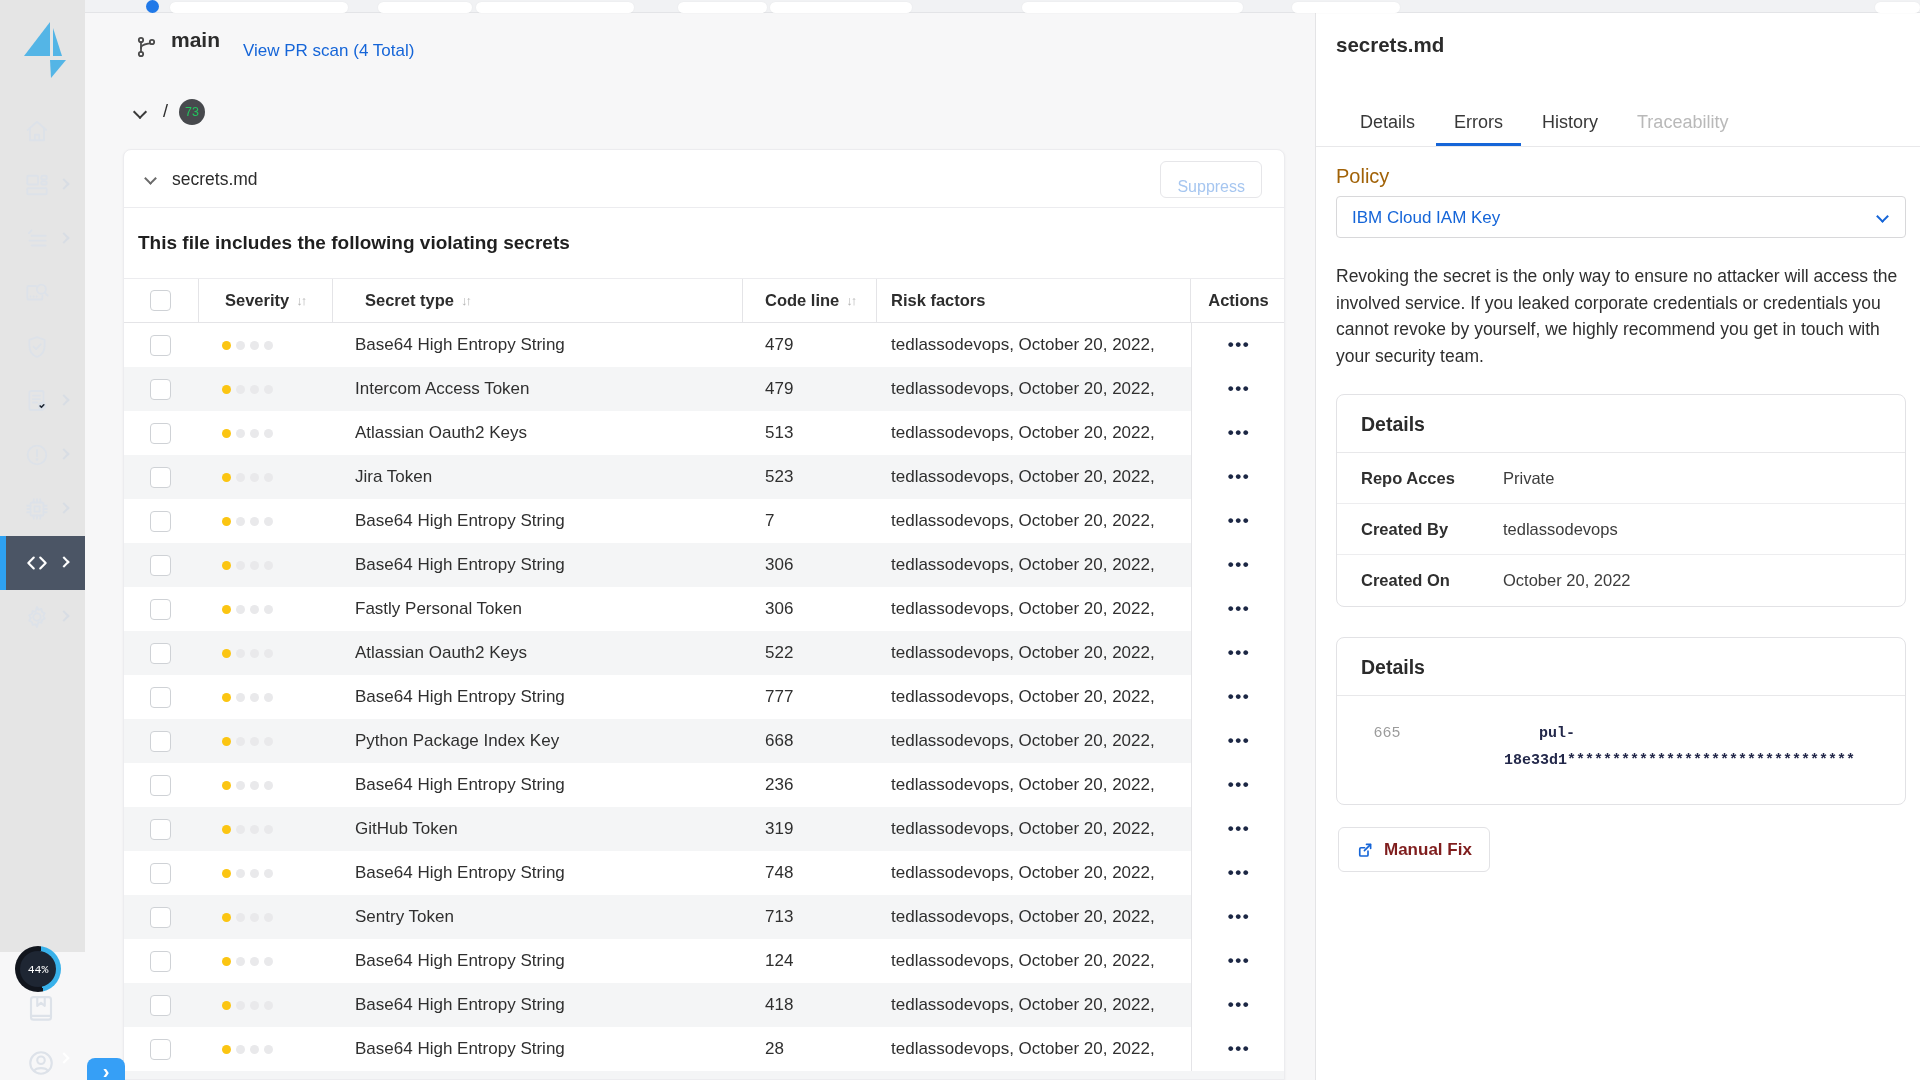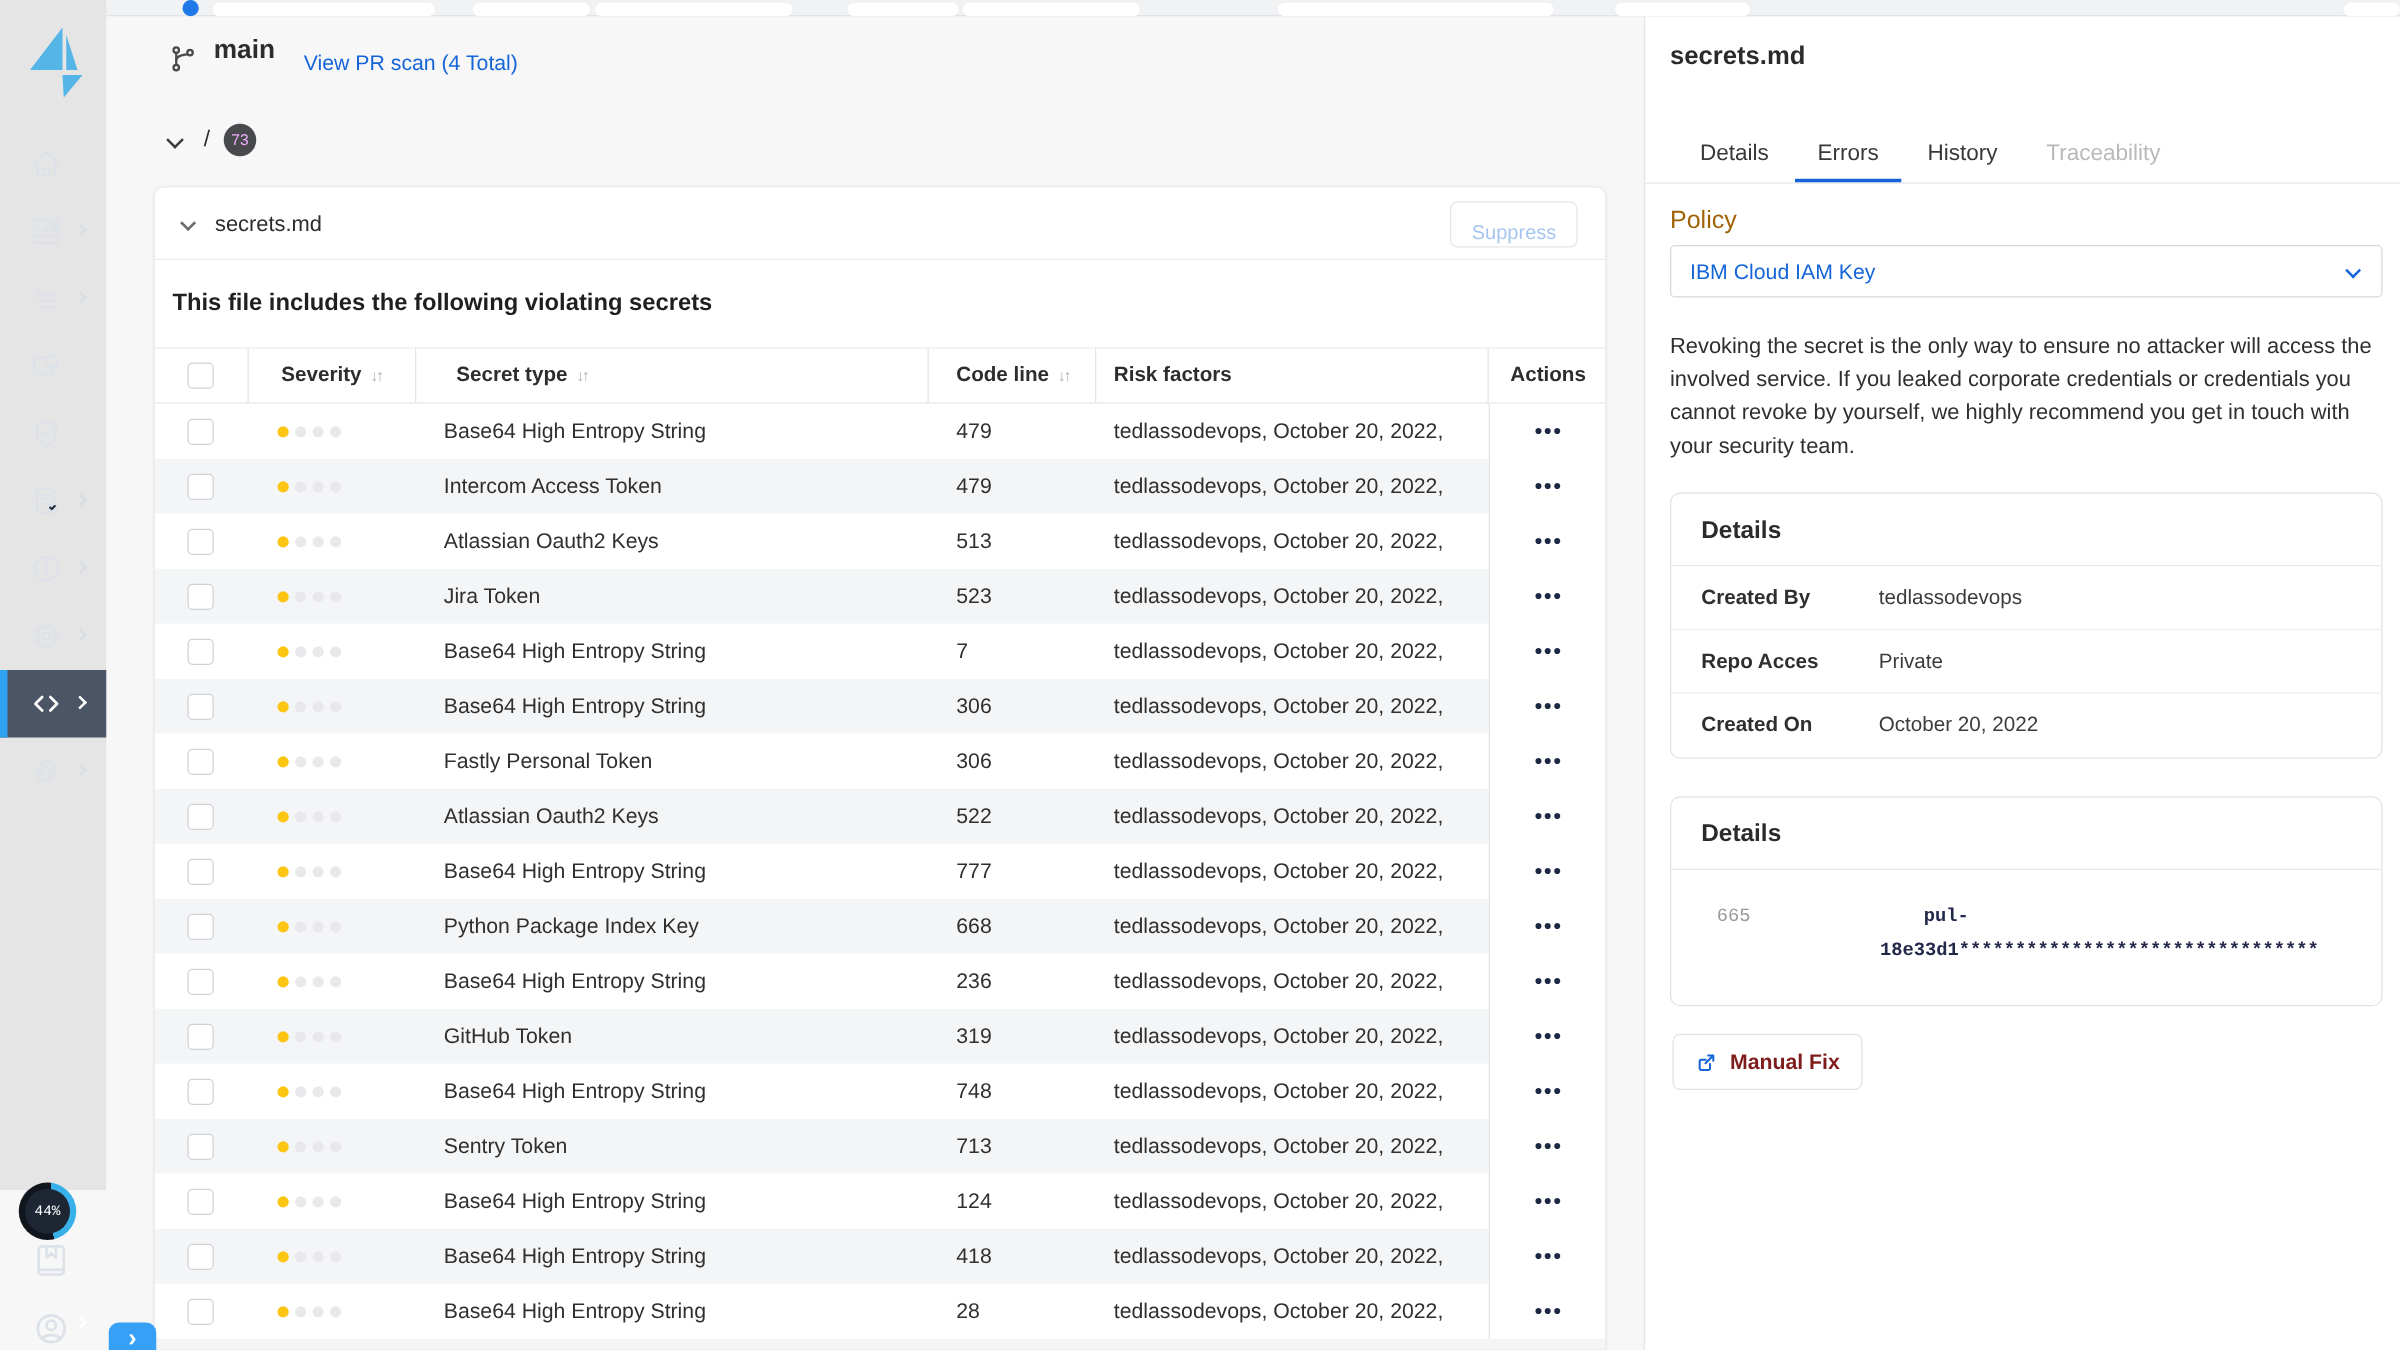--- a/index.html
+++ b/index.html
@@ -30,21 +30,21 @@
   .chat-btn { position:absolute; left:87px; top:1058px; width:38px; height:38px; border-radius:8px; background:#369ff6; z-index:60;
               color:#fff; font-size:20px; font-weight:bold; display:flex; align-items:flex-start; justify-content:center; line-height:20px; padding-top:3px; cursor:pointer; }
 
   
   .main { position:absolute; left:85px; top:13px; width:1230px; height:1067px; background:#f7f7f8; }
   .branch-icon { position:absolute; left:50px; top:22px; }
   .branch-name { position:absolute; left:86px; top:15px; font-size:21px; font-weight:bold; color:#2c2c2c; }
   .pr-link { position:absolute; left:158px; top:28px; font-size:17px; color:#1565d8; cursor:pointer; }
   .bc-chev { position:absolute; left:50px; top:94px; width:10px; height:10px; border-right:2px solid #3a3a3a; border-bottom:2px solid #3a3a3a; transform:rotate(45deg); cursor:pointer; }
   .bc-sep { position:absolute; left:78px; top:88px; font-size:18px; color:#2c2c2c; }
-  .bc-badge { position:absolute; left:94px; top:86px; width:26px; height:26px; border-radius:50%; background:#47494d; color:#f0abfc; font-size:12.5px; display:flex; align-items:center; justify-content:center; }
+  .bc-badge { position:absolute; left:94px; top:86px; width:26px; height:26px; border-radius:50%; background:#47494d; color:#22c55e; font-size:12.5px; display:flex; align-items:center; justify-content:center; }
 
   .card { position:absolute; left:38px; top:136px; width:1162px; height:931px; background:#fff; border:1px solid #ececef; border-radius:8px 8px 0 0; box-shadow:0 1px 3px rgba(0,0,0,.05); overflow:hidden; }
   .fileheader { position:relative; height:58px; border-bottom:1px solid #ececef; }
   .fh-chev { position:absolute; left:22px; top:24px; width:9px; height:9px; border-right:2px solid #6b6b6b; border-bottom:2px solid #6b6b6b; transform:rotate(45deg); cursor:pointer; }
   .fh-name { position:absolute; left:48px; top:0; line-height:58px; font-size:17.5px; color:#2c2c2c; }
   .suppress { position:absolute; right:22px; top:11px; height:37px; padding:16px 16px; background:#fff; border:1px solid #e6e6e9; border-radius:6px; color:#a6c6f0; font-size:16px; cursor:default; }
   .card-heading { position:absolute; left:14px; top:82px; font-size:19px; font-weight:bold; color:#1f1f1f; }
 
   .ttable { position:absolute; left:0; top:128px; width:1162px; }
   .thead, .trow { display:flex; width:1162px; }
@@ -617,26 +617,26 @@
     <span class="select-value">IBM Cloud IAM Key</span>
     <span class="select-chev"></span>
   </div>
 
   <div class="desc">Revoking the secret is the only way to ensure no attacker will access the involved service. If you leaked corporate credentials or credentials you cannot revoke by yourself, we highly recommend you get in touch with your security team.</div>
 
   <div class="dcard dcard1">
     <div class="dcard-header">Details</div>
     <div>
         <div class="drow">
+          <span class="dlabel">Repo Acces</span>
+          <span class="dvalue">Private</span>
+        </div>
+        <div class="drow">
           <span class="dlabel">Created By</span>
           <span class="dvalue">tedlassodevops</span>
-        </div>
-        <div class="drow">
-          <span class="dlabel">Repo Acces</span>
-          <span class="dvalue">Private</span>
         </div>
         <div class="drow">
           <span class="dlabel">Created On</span>
           <span class="dvalue">October 20, 2022</span>
         </div>
       </div>
   </div>
 
   <div class="dcard dcard2">
     <div class="dcard-header">Details</div>

